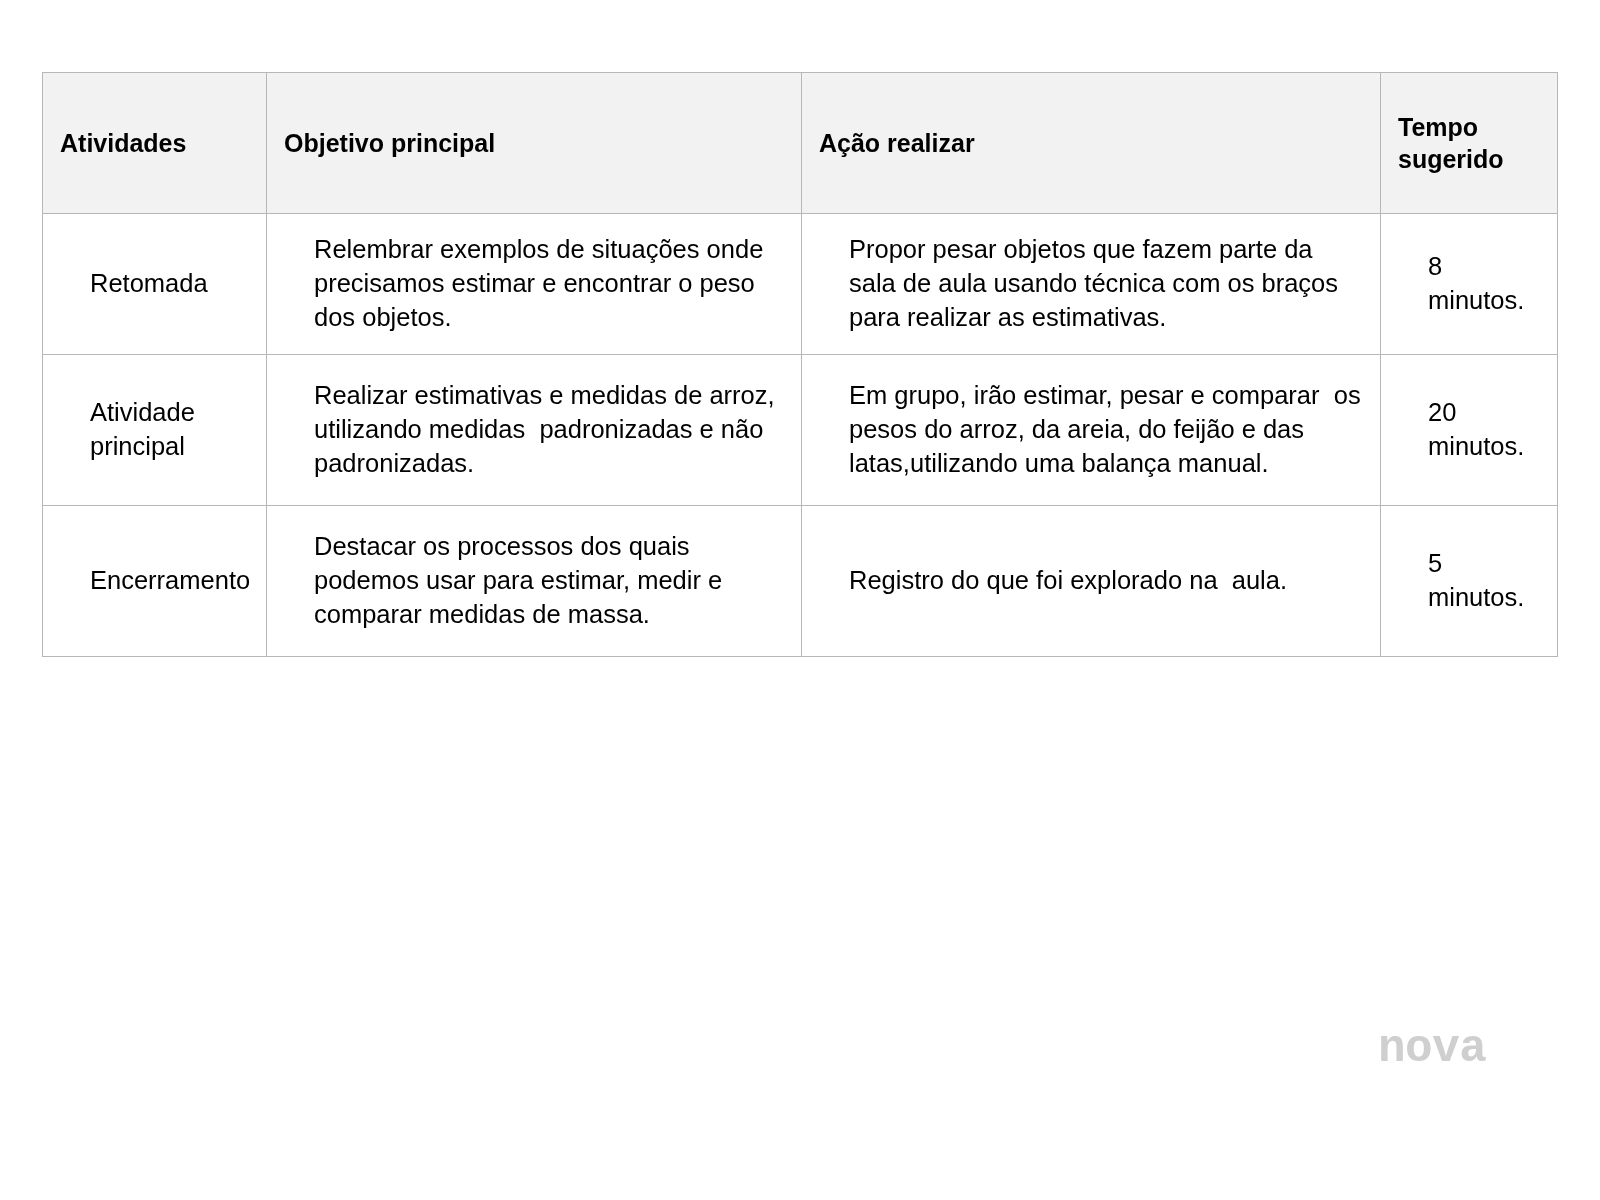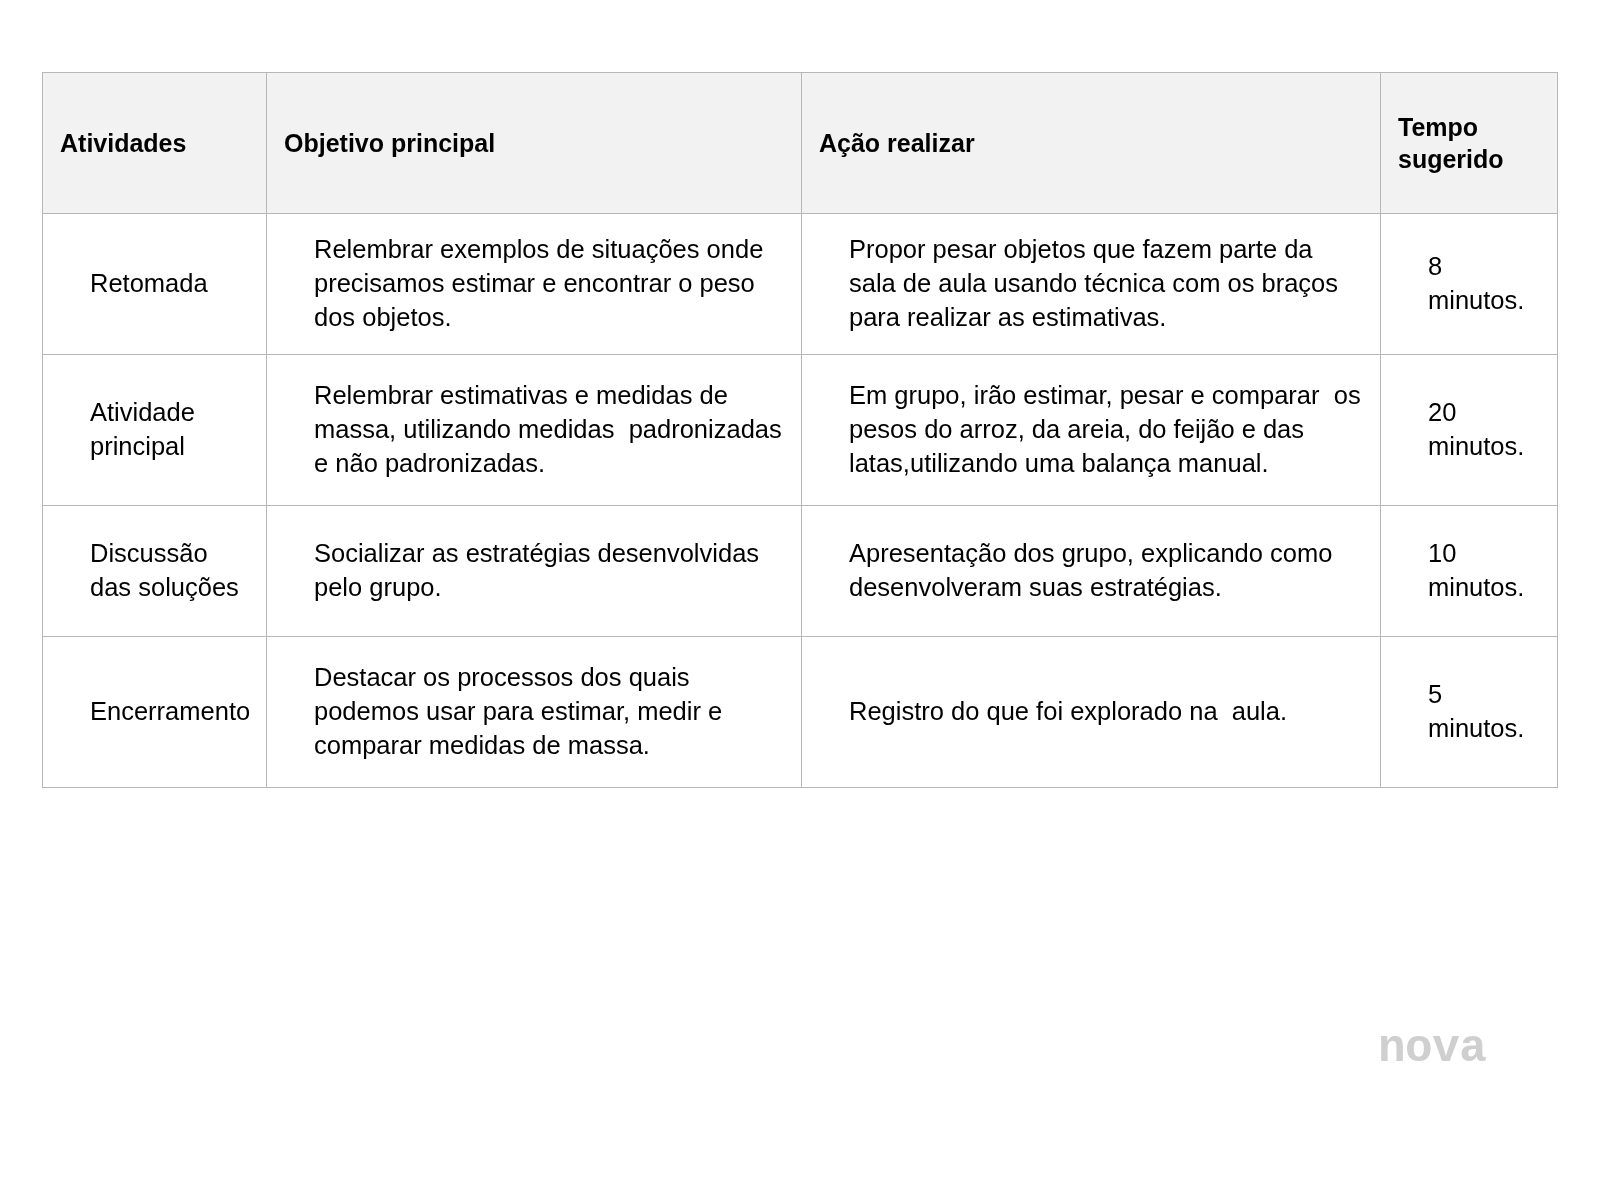--- a/index.html
+++ b/index.html
@@ -106,29 +106,23 @@
   </thead>
   <tbody>
     <tr class="row-r0">
       <td class="cell-atividade">Retomada</td>
       <td class="cell-objetivo">Relembrar exemplos de situações onde precisamos estimar e encontrar o peso dos objetos.</td>
       <td class="cell-acao">Propor pesar objetos que fazem parte da sala de aula usando técnica com os braços para realizar as estimativas.</td>
       <td class="cell-tempo">8 minutos.</td>
     </tr>
     <tr class="row-r1">
       <td class="cell-atividade">Atividade principal</td>
-      <td class="cell-objetivo">Relembrar estimativas e medidas de massa, utilizando medidas  padronizadas e não padronizadas.</td>
+      <td class="cell-objetivo">Realizar estimativas e medidas de arroz, utilizando medidas  padronizadas e não padronizadas.</td>
       <td class="cell-acao">Em grupo, irão estimar, pesar e comparar  os pesos do arroz, da areia, do feijão e das latas,utilizando uma balança manual.</td>
       <td class="cell-tempo">20 minutos.</td>
-    </tr>
-    <tr class="row-r2">
-      <td class="cell-atividade">Discussão das soluções</td>
-      <td class="cell-objetivo">Socializar as estratégias desenvolvidas pelo grupo.</td>
-      <td class="cell-acao">Apresentação dos grupo, explicando como desenvolveram suas estratégias.</td>
-      <td class="cell-tempo">10 minutos.</td>
     </tr>
     <tr class="row-r3">
       <td class="cell-atividade">Encerramento</td>
       <td class="cell-objetivo">Destacar os processos dos quais podemos usar para estimar, medir e comparar medidas de massa.</td>
       <td class="cell-acao">Registro do que foi explorado na  aula.</td>
       <td class="cell-tempo">5 minutos.</td>
     </tr>
   </tbody>
 </table>
 

